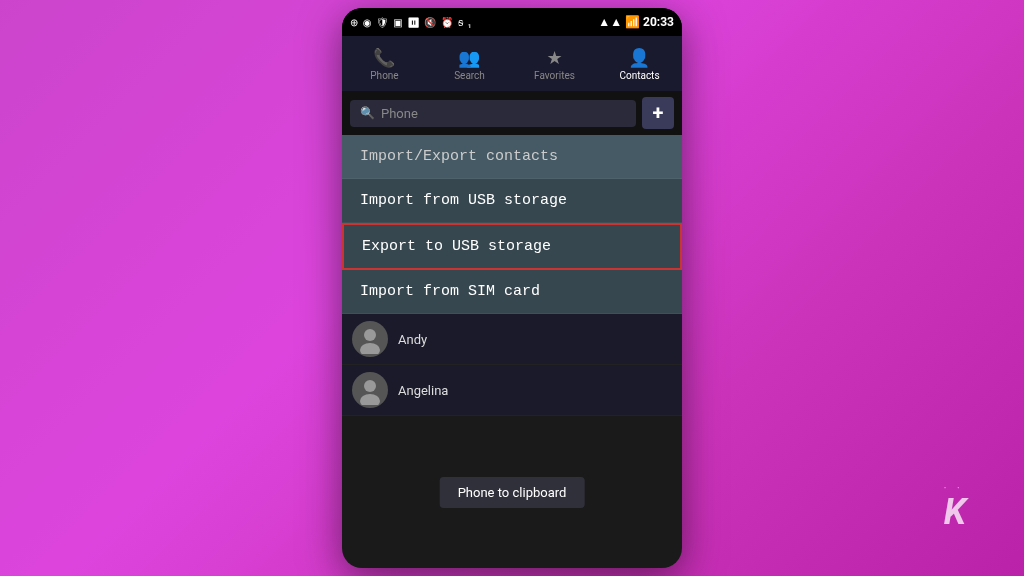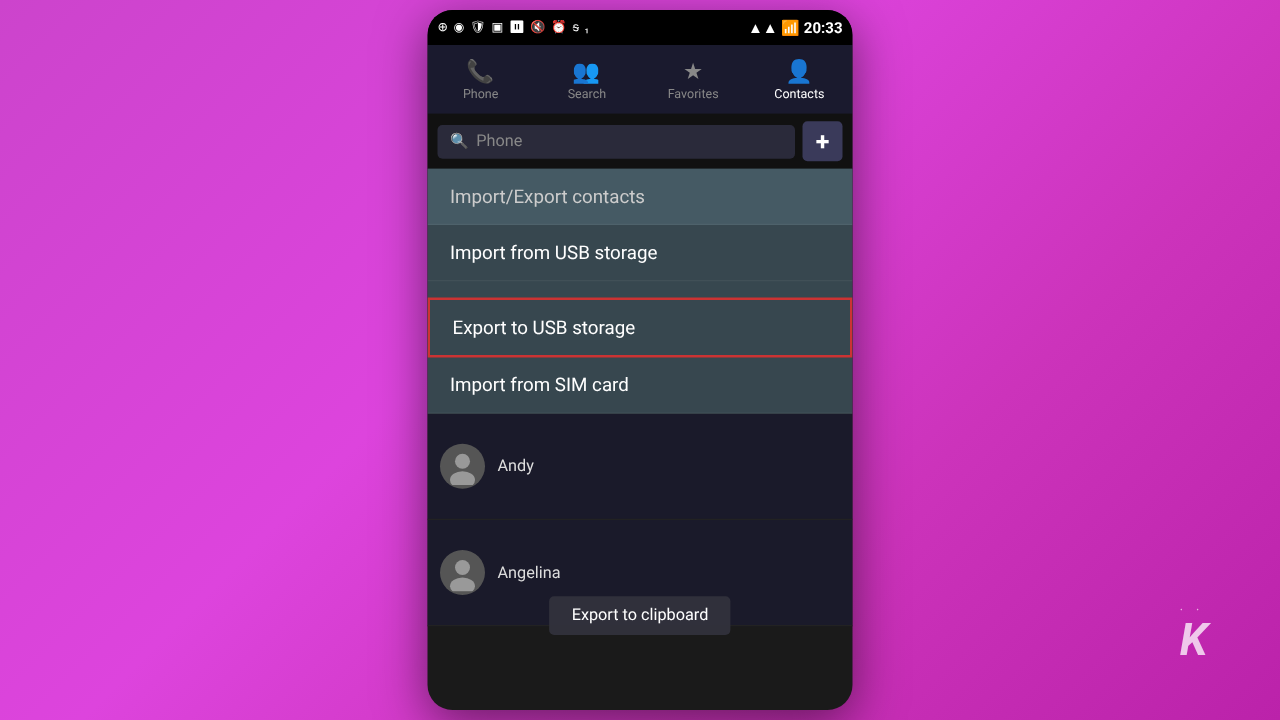--- a/index.html
+++ b/index.html
@@ -121,46 +121,46 @@
       background: #37474f;
       position: relative;
     }
 
     .menu-item {
       padding: 13px 18px;
       color: #fff;
       font-size: 15px;
       border-bottom: 1px solid rgba(255,255,255,0.05);
       cursor: pointer;
+      font-family: Liberation Mono, monospace;
     }
 
     .menu-item.header-item {
       background: #455a64;
       font-size: 15px;
       color: #ccc;
     }
 
     .menu-item.selected {
       background: #37474f;
       border: 2px solid #cc3333;
       color: #fff;
-      margin-top: 13px;
     }
 
     
     .contacts-list {
       background: #1a1a2a;
       padding: 0;
     }
 
     .contact-item {
       display: flex;
       align-items: center;
       gap: 10px;
-      padding: 24px 10px;
+      padding: 7px 10px;
       border-bottom: 1px solid #222;
     }
 
     .contact-avatar {
       width: 36px;
       height: 36px;
       background: #555;
       border-radius: 50%;
       display: flex;
       align-items: center;
@@ -275,21 +275,21 @@
         <svg viewBox="0 0 30 30" fill="#999">
           <circle cx="15" cy="11" r="6"></circle>
           <ellipse cx="15" cy="26" rx="10" ry="7"></ellipse>
         </svg>
       </div>
       <span class="contact-name">Angelina</span>
     </div>
   </div>
 
   <div class="toast">
-    <span>Export to clipboard</span>
+    <span>Phone to clipboard</span>
   </div>
 
 </div>
 
 <div style="position:absolute; right: 58px; bottom: 46px;">
   <div style="color: rgba(255,255,255,0.65); font-size: 10px; letter-spacing:4px;">· ·</div>
   <div style="color: rgba(255,255,255,0.75); font-size: 36px; font-weight: bold; font-style: italic; line-height:1;">K</div>
 </div>
 
 </body></html>

